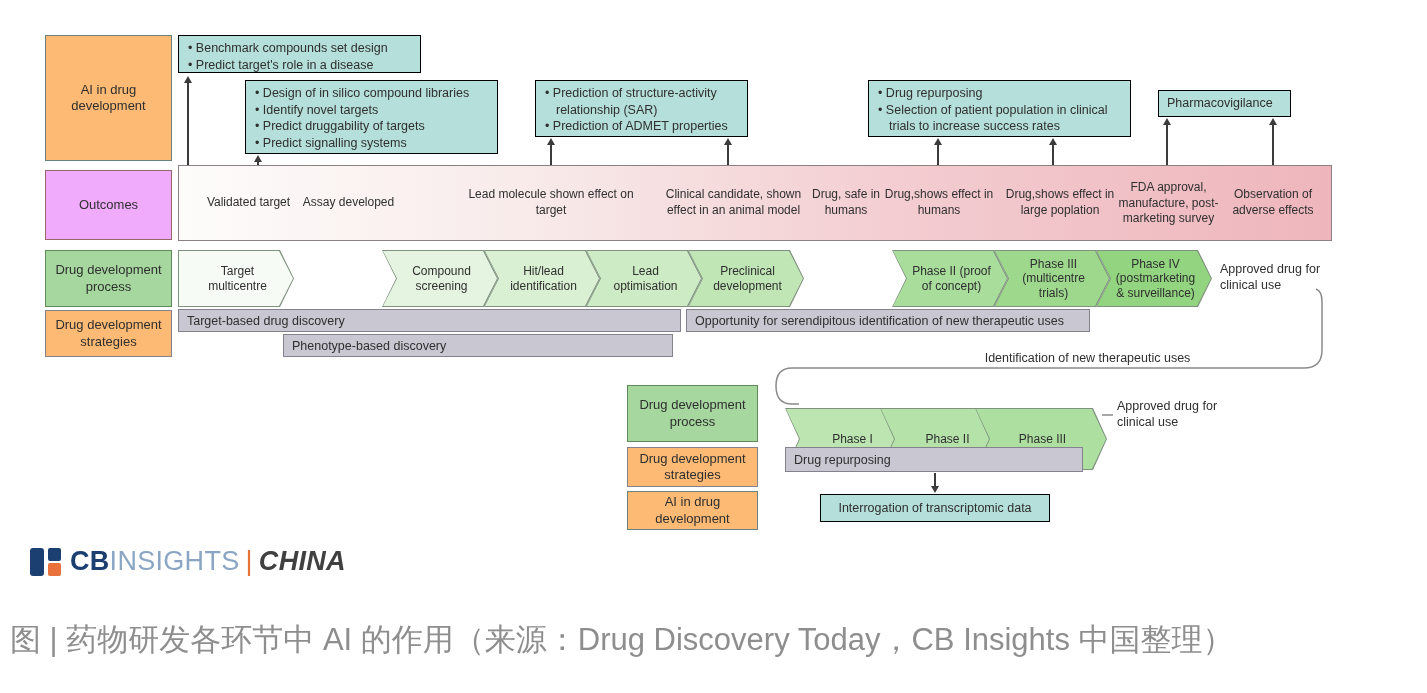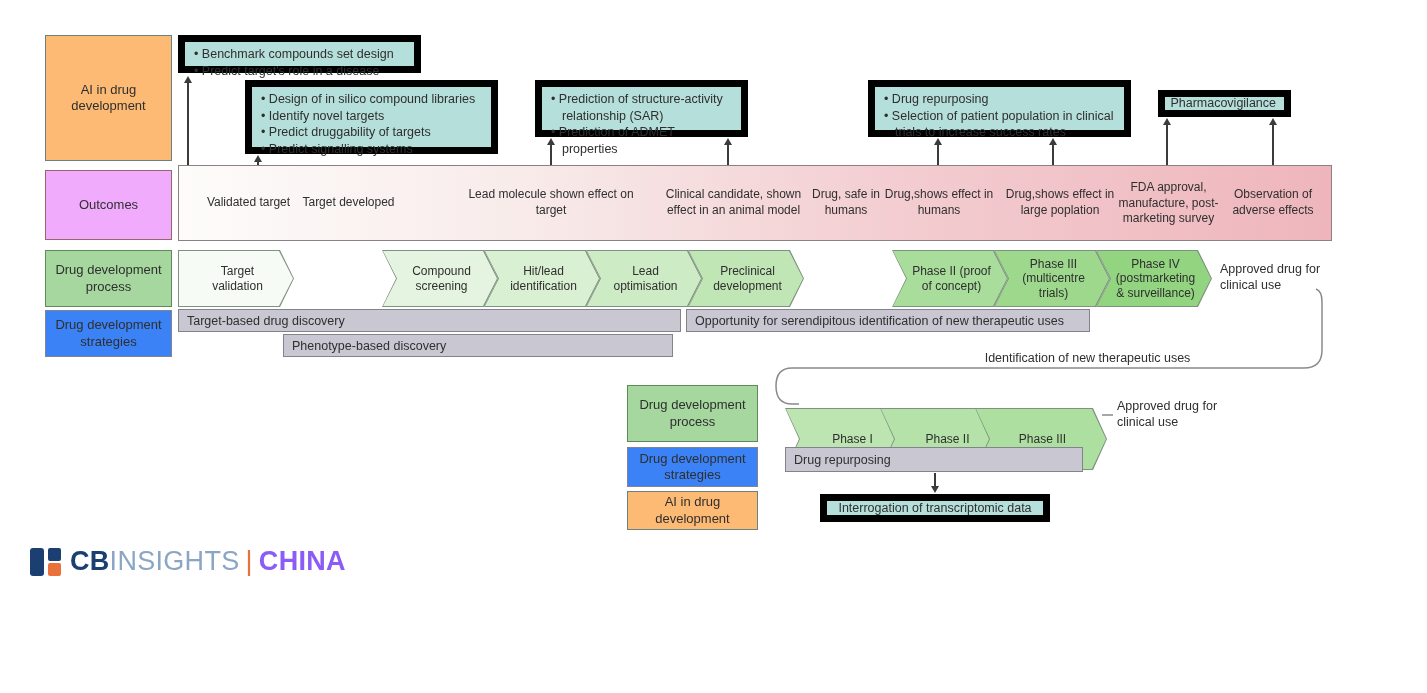--- a/index.html
+++ b/index.html
@@ -4,22 +4,22 @@
 <style>
   html,body{margin:0;padding:0;background:#ffffff;}
   #stage{position:relative;width:1427px;height:693px;background:#ffffff;overflow:hidden;
          font-family:"Liberation Sans","DejaVu Sans",sans-serif;color:#2f2f2f;}
   .abs{position:absolute;}
   .lbl-box{position:absolute;border:1px solid;display:flex;align-items:center;justify-content:center;
            text-align:center;font-size:13px;line-height:1.25;color:#2f2f2f;box-sizing:border-box;padding:2px 6px;}
   .teal{background:#fdba74;border-color:#69827f;}
   .pink{background:#f0abfc;border-color:#95666c;}
   .green{background:#a6d79f;border-color:#5f8a59;}
-  .gray{background:#3b82f6;border-color:#84828c;}
-  .callout{position:absolute;background:#b5dfda;border:7px solid #000000;font-size:12.5px;
+  .gray{background:#fdba74;border-color:#84828c;}
+  .callout{position:absolute;background:#b5dfda;border:1px solid #000000;font-size:12.5px;
            padding:4px 8px;box-sizing:border-box;line-height:1.32;}
   .callout ul{margin:0;padding:0;list-style:none;}
   .callout li{padding-left:12px;text-indent:-11px;}
   .callout li::before{content:"•\00a0 ";}
   .outbar{position:absolute;border:1px solid #8d8084;box-sizing:border-box;
           background:linear-gradient(90deg,#fdfcfb 0%,#f8ebea 30%,#f3cdd1 62%,#eeb6bc 100%);}
   .outlabel{position:absolute;top:50%;transform:translateY(-50%);font-size:12px;text-align:center;line-height:1.3;}
   .chev{position:absolute;top:0;height:100%;background:#7f917f;
         clip-path:polygon(0 0,calc(100% - 14px) 0,100% 50%,calc(100% - 14px) 100%,0 100%,14px 50%);}
   .chev.first{clip-path:polygon(0 0,calc(100% - 14px) 0,100% 50%,calc(100% - 14px) 100%,0 100%);}
@@ -40,21 +40,21 @@
   .sidetext{position:absolute;font-size:12.5px;line-height:1.3;}
   .logo{position:absolute;left:30px;top:546px;display:flex;align-items:center;}
   .logo-icon{position:relative;width:32px;height:30px;margin-right:8px;}
   .logo-icon .bar{position:absolute;left:0;top:1px;width:14px;height:28px;background:#1c3f71;border-radius:3px;}
   .logo-icon .sq-top{position:absolute;left:18px;top:1px;width:13px;height:13px;background:#1c3f71;border-radius:2px;}
   .logo-icon .sq-bot{position:absolute;left:18px;top:16px;width:13px;height:13px;background:#e8713c;border-radius:2px;}
   .logo-text{font-size:27px;letter-spacing:0.3px;white-space:nowrap;}
   .logo-cb{font-weight:bold;color:#1c3f71;}
   .logo-insights{font-weight:normal;color:#8ba6c5;}
   .logo-pipe{color:#e8713c;font-weight:normal;padding:0 6px;}
-  .logo-china{font-weight:bold;color:#8b5cf6;}
+  .logo-china{font-weight:bold;color:#404040;font-style:italic;}
   .caption{position:absolute;left:10px;top:618px;width:1400px;font-size:31px;color:#8e8e8e;line-height:1.4;}
   svg.overlay{position:absolute;left:0;top:0;pointer-events:none;}
 </style>
 </head>
 <body>
 
 <div id="stage">
 
   <div class="lbl-box teal" style="left:45px;top:35px;width:127px;height:126px;">
     <span>AI in drug development</span>
@@ -88,48 +88,48 @@
       <li>Prediction of structure-activity relationship (SAR)</li>
       <li>Prediction of ADMET properties</li>
     </ul>
   </div>
   <div class="callout" style="left:868px;top:80px;width:263px;height:57px;">
     <ul>
       <li>Drug repurposing</li>
       <li>Selection of patient population in clinical trials to increase success rates</li>
     </ul>
   </div>
-  <div class="callout" style="left:1158px;top:90px;width:133px;height:27px;display:flex;align-items:center;justify-content:flex-end;">
+  <div class="callout" style="left:1158px;top:90px;width:133px;height:27px;display:flex;align-items:center;justify-content:flex-start;">
     <span>Pharmacovigilance</span>
   </div>
 
   <div class="arrow-up" style="left:187px;top:82px;height:90px;"></div>
   <div class="arrow-up" style="left:257px;top:161px;height:11px;"></div>
   <div class="arrow-up" style="left:550px;top:144px;height:28px;"></div>
   <div class="arrow-up" style="left:727px;top:144px;height:28px;"></div>
   <div class="arrow-up" style="left:937px;top:144px;height:28px;"></div>
   <div class="arrow-up" style="left:1052px;top:144px;height:28px;"></div>
   <div class="arrow-up" style="left:1166px;top:124px;height:48px;"></div>
   <div class="arrow-up" style="left:1272px;top:124px;height:48px;"></div>
 
   <div class="outbar" style="left:178px;top:165px;width:1154px;height:76px;">
     <div class="outlabel" style="left:22px;width:95px;">Validated target</div>
-    <div class="outlabel" style="left:117px;width:105px;">Target developed</div>
+    <div class="outlabel" style="left:117px;width:105px;">Assay developed</div>
     <div class="outlabel" style="left:282px;width:180px;">Lead molecule shown effect on target</div>
     <div class="outlabel" style="left:477px;width:155px;">Clinical candidate, shown effect in an animal model</div>
     <div class="outlabel" style="left:617px;width:100px;">Drug, safe in humans</div>
     <div class="outlabel" style="left:704px;width:112px;">Drug,shows effect in humans</div>
     <div class="outlabel" style="left:817px;width:128px;">Drug,shows effect in large poplation</div>
     <div class="outlabel" style="left:927px;width:125px;">FDA approval, manufacture, post-marketing survey</div>
     <div class="outlabel" style="left:1034px;width:120px;">Observation of adverse effects</div>
   </div>
 
   <div class="abs" style="left:178px;top:250px;width:1034px;height:57px;">
     <div class="chev first" style="left:0px;width:116px;--c:#f7fbf5;">
-        <span>Target validation</span>
+        <span>Target multicentre</span>
       </div>
     <div class="chev" style="left:204px;width:116px;--c:#e5f4e0;">
         <span>Compound screening</span>
       </div>
     <div class="chev" style="left:306px;width:116px;--c:#daf0d3;">
         <span>Hit/lead identification</span>
       </div>
     <div class="chev" style="left:408px;width:116px;--c:#cdebc4;">
         <span>Lead optimisation</span>
       </div>
@@ -190,14 +190,15 @@
 
   <div class="logo">
     <div class="logo-icon">
       <div class="bar"></div>
       <div class="sq-top"></div>
       <div class="sq-bot"></div>
     </div>
     <div class="logo-text"><span class="logo-cb">CB</span><span class="logo-insights">INSIGHTS</span><span class="logo-pipe">|</span><span class="logo-china">CHINA</span></div>
   </div>
 
+  <div class="caption">图 | 药物研发各环节中 AI 的作用（来源：Drug Discovery Today，CB Insights 中国整理）</div>
 
 </div>
 
 </body></html>

